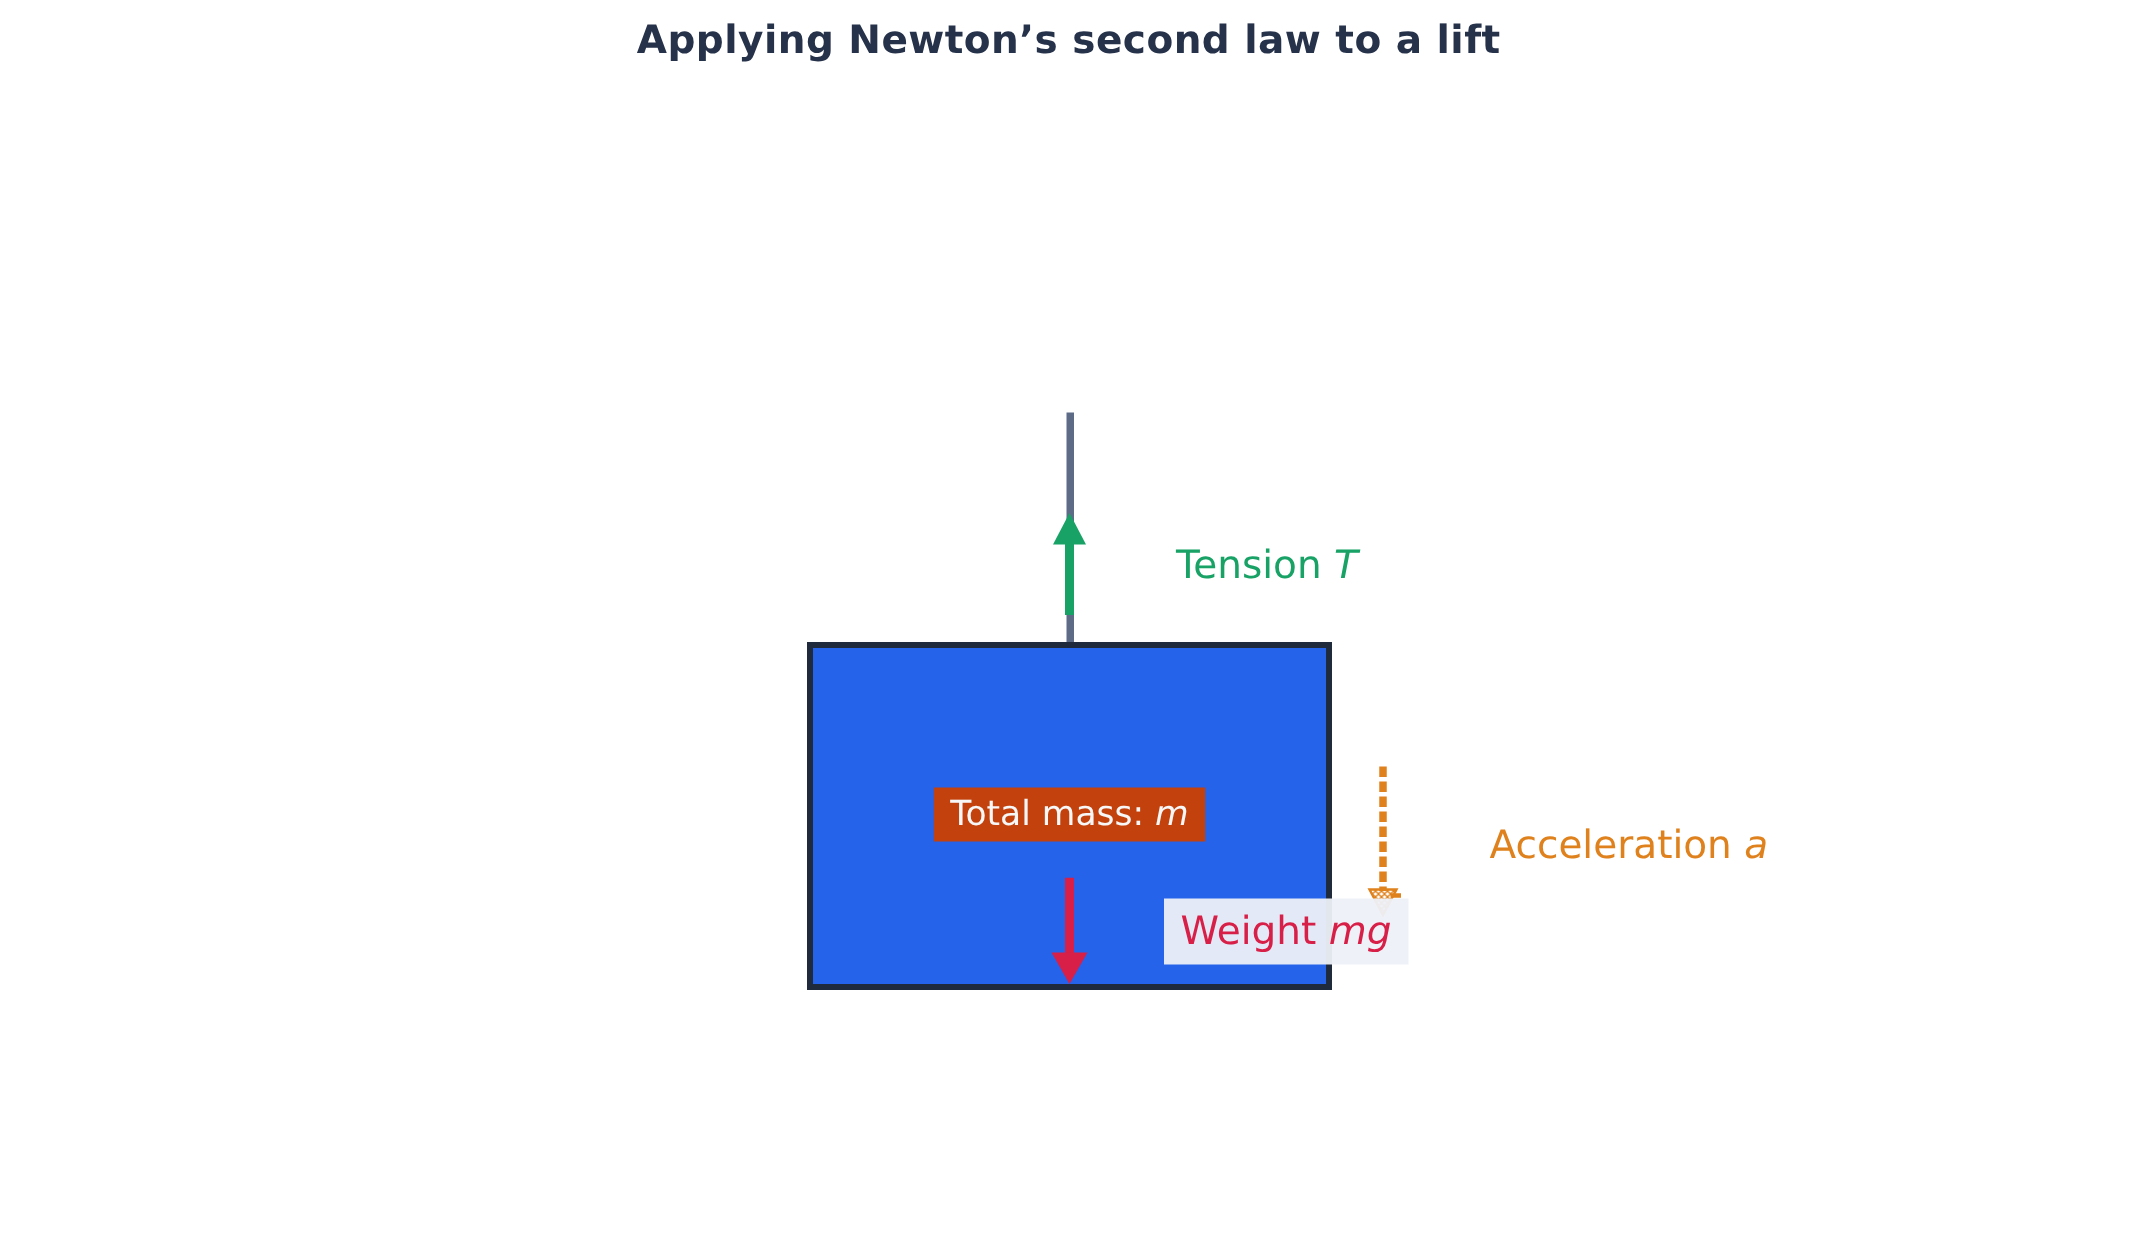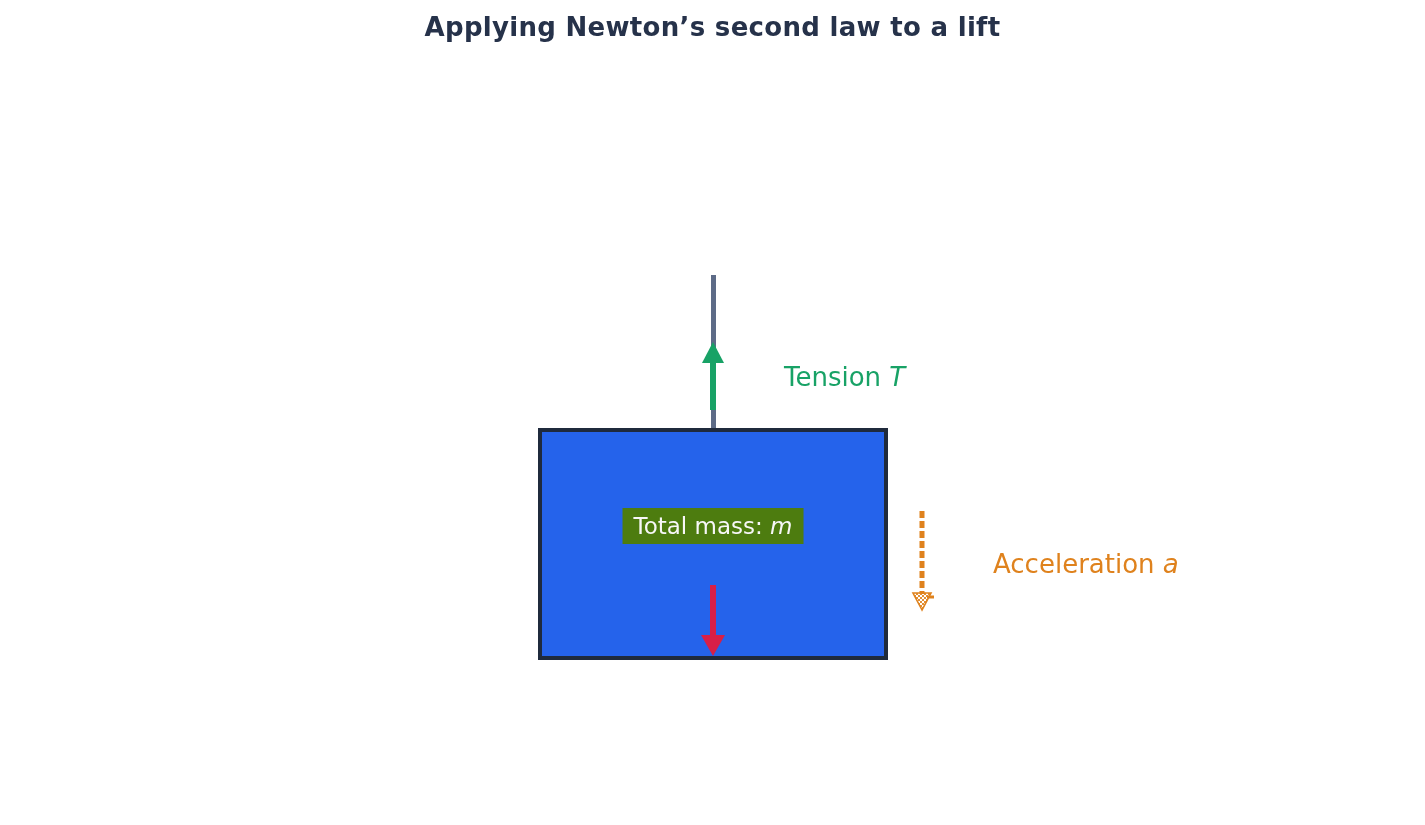--- a/index.html
+++ b/index.html
@@ -36,23 +36,23 @@
     top: 428px;
     width: 350px;
     height: 232px;
     background: #2563eb;
     border: 4px solid #1f2a3c;
     box-sizing: border-box;
   }
   .mass-label {
     position: absolute;
     left: 713px;
-    top: 526px;
+    top: 543px;
     transform: translate(-50%, -50%);
-    background: #4d7c0f;
+    background: #c2410c;
     color: #f7f7f7;
     font-size: 23px;
     padding: 5px 11px;
     white-space: nowrap;
     z-index: 3;
   }
   .force-label {
     position: absolute;
     font-size: 26px;
     white-space: nowrap;
@@ -95,20 +95,23 @@
 
   <div class="force-label tension-label">
     <span>Tension </span><span class="sym">T</span>
   </div>
 
   <svg class="arrow-svg weight-arrow-svg" width="28" height="72" viewBox="0 0 28 72">
     <rect x="11" y="0" width="6" height="52" fill="#d81f47"></rect>
     <polygon points="2,50 26,50 14,71" fill="#d81f47"></polygon>
   </svg>
 
+  <div class="force-label weight-label">
+    <span>Weight </span><span class="sym">mg</span>
+  </div>
 
   <svg class="arrow-svg accel-arrow-svg" width="32" height="106" viewBox="0 0 32 106">
     <defs>
       <pattern id="hatch" width="4" height="4" patternUnits="userSpaceOnUse">
         <path d="M0 4 L4 0" stroke="#df821d" stroke-width="0.9"></path>
         <path d="M0 0 L4 4" stroke="#df821d" stroke-width="0.9"></path>
       </pattern>
     </defs>
     <line x1="15" y1="3" x2="15" y2="86" stroke="#df821d" stroke-width="5" stroke-dasharray="7 3"></line>
     <polygon points="15,102 6,85 24,85" fill="url(#hatch)" stroke="#df821d" stroke-width="1.6"></polygon>

